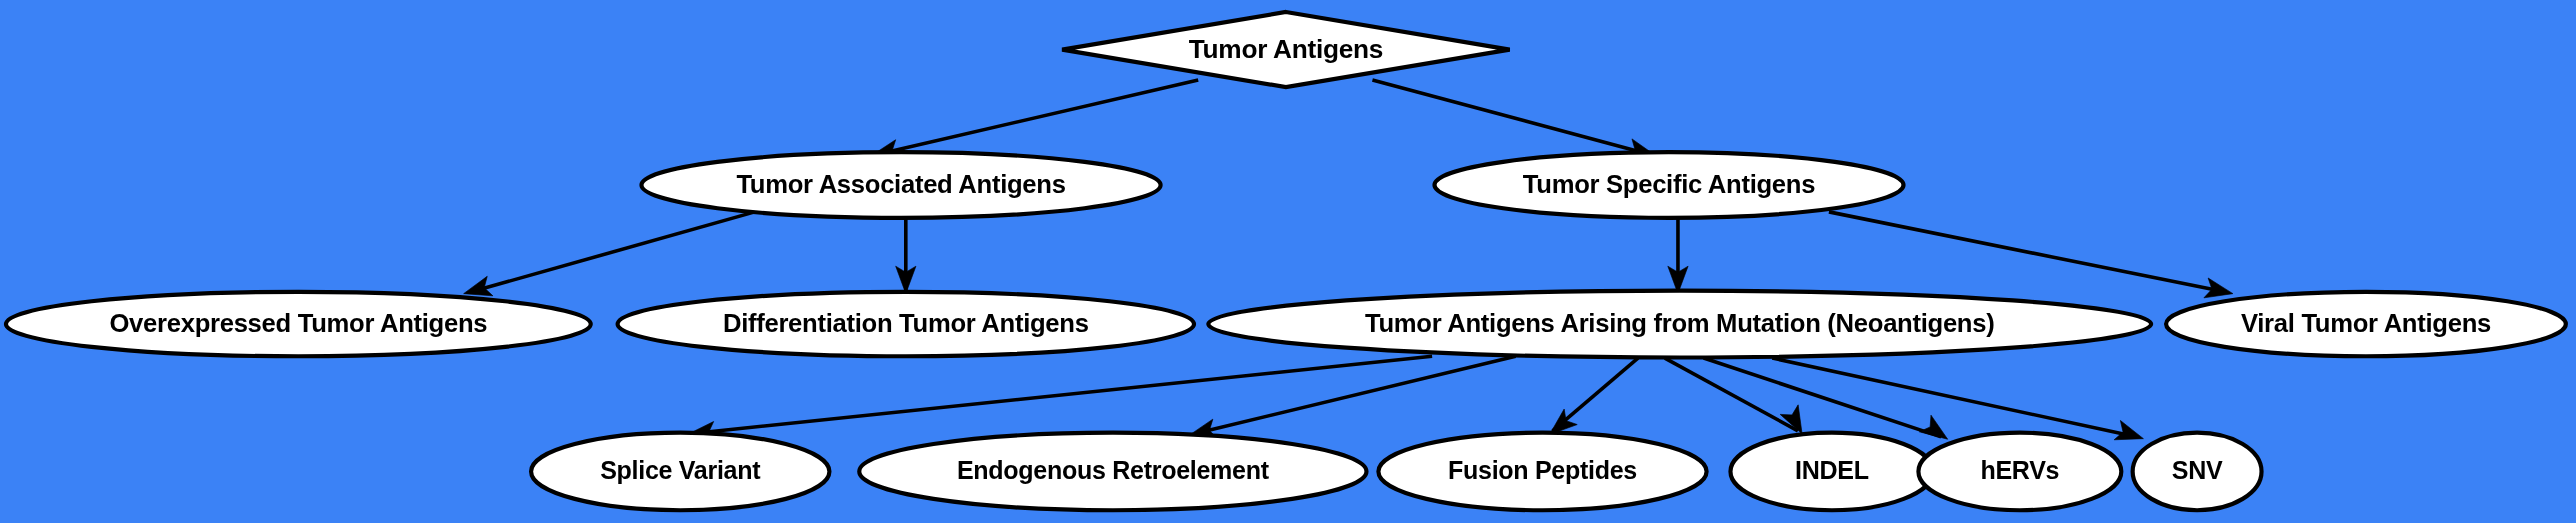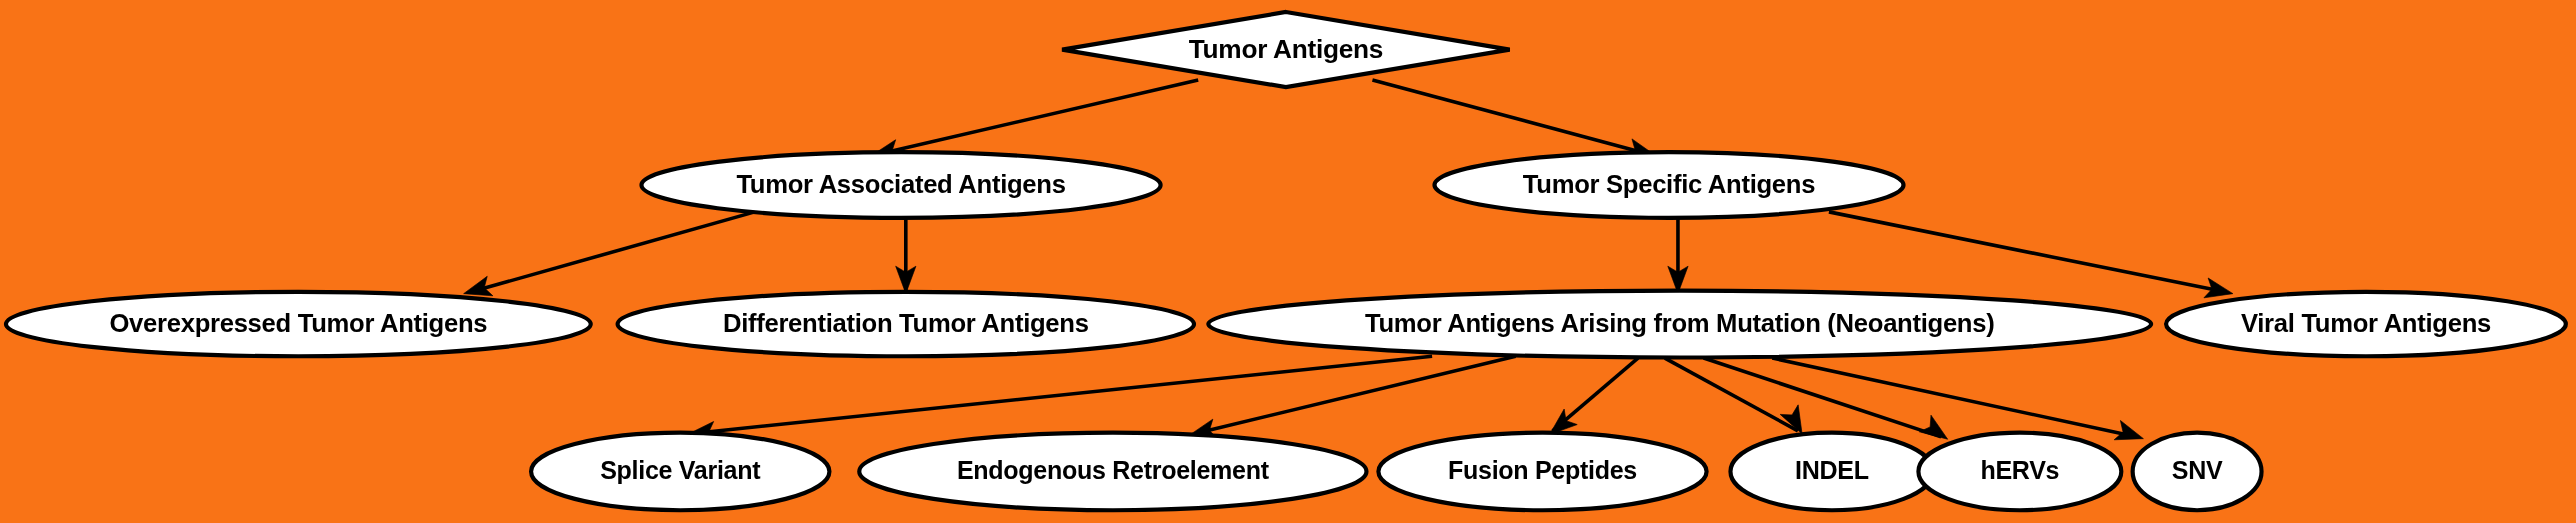--- a/index.html
+++ b/index.html
@@ -8,21 +8,21 @@
     padding: 0;
     background: #ffffff;
   }
   body {
     font-family: "Liberation Sans", sans-serif;
   }
   #diagram-root {
     position: relative;
     width: 2576px;
     height: 524px;
-    background: #f97316;
+    background: #3b82f6;
     overflow: hidden;
   }
   #graph-svg {
     position: absolute;
     top: 0;
     left: 0;
     width: 2576px;
     height: 524px;
     display: block;
   }

